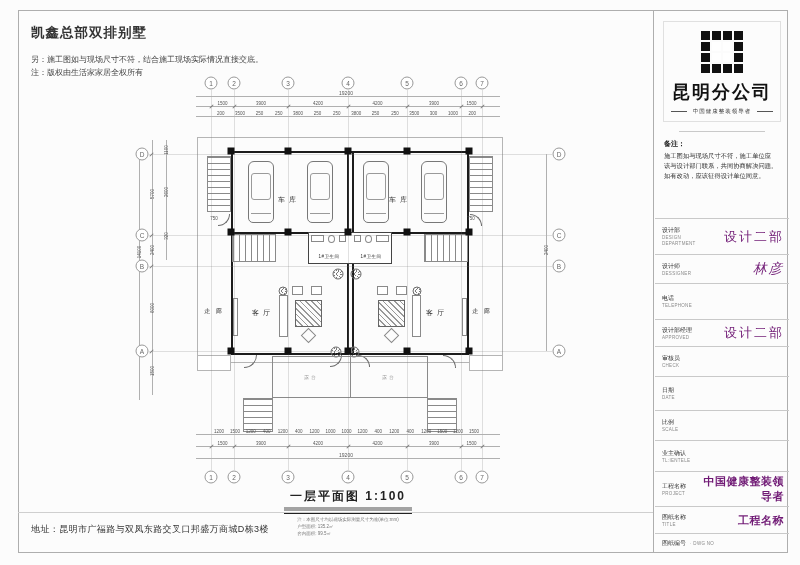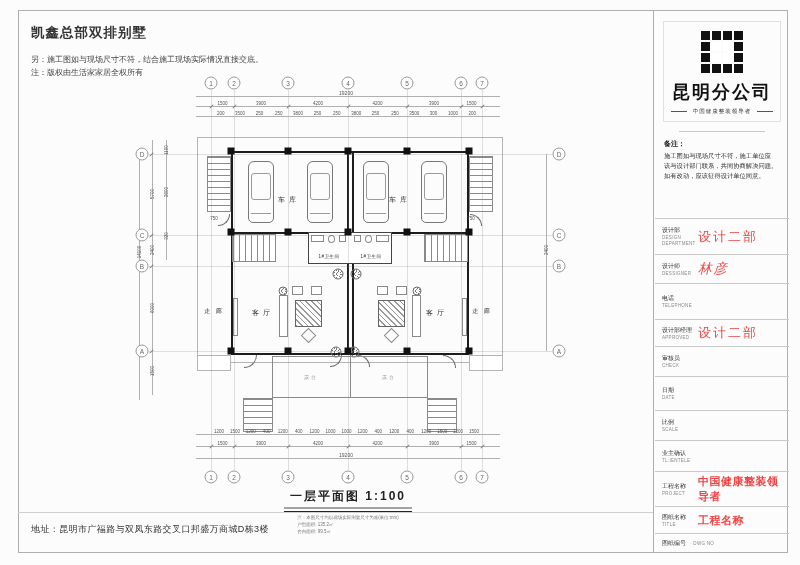--- a/index.html
+++ b/index.html
@@ -25,21 +25,21 @@
   .branch{text-align:center;font-size:11.5px;font-weight:bold;letter-spacing:3px;color:#222;margin-top:14px;}
   .branch-rule{width:86px;height:1px;background:#c9c9c9;margin:9px auto 0;}
   .remarks{margin:7px 9px 0 10px;}
   .remarks .rt{font-size:7px;font-weight:bold;margin-bottom:2px;}
   .remarks .rl{font-size:6.3px;color:#333;line-height:1.6;white-space:nowrap;}
   .tb-rows{position:absolute;left:1px;right:0;top:208px;bottom:1px;display:flex;flex-direction:column;}
   .tb-row{border-top:1px solid #c9c9c9;display:flex;align-items:center;padding:2px 5px 2px 7px;box-sizing:border-box;}
   .tb-label{width:36px;flex:0 0 36px;}
   .tb-zh{font-size:6px;color:#333;display:block;}
   .tb-en{font-size:4.5px;color:#8a8a8a;display:block;line-height:1.25;letter-spacing:.3px;}
-  .tb-val{flex:1;text-align:left;color:#ef4444;}
+  .tb-val{flex:1;text-align:right;color:#701a75;}
   .v-large{font-size:13px;letter-spacing:2px;}
   .v-script{font-family:"DejaVu Serif","Liberation Serif",serif;font-style:italic;font-size:13.5px;letter-spacing:2px;}
   .v-bold{font-size:11px;font-weight:bold;letter-spacing:.5px;}
   .tb-row.inline .tb-label{display:flex;width:auto;flex:1;align-items:baseline;gap:4px;}
   
   .plan{position:absolute;left:0;top:0;width:653px;height:565px;}
   .gl-v{position:absolute;width:1px;background:rgba(120,120,120,.22);}
   .gl-h{position:absolute;height:1px;background:rgba(120,120,120,.22);}
   .dimline{position:absolute;height:1px;background:#b0b0b0;}
   .dimline-v{position:absolute;width:1px;background:#b0b0b0;}
@@ -60,21 +60,21 @@
   .room-label{position:absolute;font-size:7px;color:#333;letter-spacing:4px;transform:translate(-50%,-50%);white-space:nowrap;}
   .small-label{font-size:4.5px;letter-spacing:.5px;color:#333;}
   .faint-label{font-size:5px;letter-spacing:2px;color:#999;}
   .hatch-sq{position:absolute;border:1px solid #666;background:repeating-linear-gradient(45deg,rgba(70,70,70,.55) 0 1px,transparent 1px 4px);box-sizing:border-box;}
   .diamond{position:absolute;border:1px solid #8a8a8a;transform:rotate(45deg);box-sizing:border-box;}
   .furn{position:absolute;border:1px solid #8a8a8a;background:#fff;box-sizing:border-box;}
   .terrace{position:absolute;border:1px solid #8a8a8a;background-image:radial-gradient(#9a9a9a 0.5px,transparent 0.6px);background-size:3.5px 3.5px;box-sizing:border-box;}
   .fan{position:absolute;border:1px solid #6a6a6a;border-radius:50%;background:repeating-conic-gradient(rgba(90,90,90,.8) 0 12deg,transparent 12deg 48deg);transform:translate(-50%,-50%);box-sizing:border-box;}
   .arc{position:absolute;border-top:1px solid #6a6a6a;border-left:1px solid #6a6a6a;border-top-left-radius:100%;box-sizing:border-box;}
   .plan-title{position:absolute;left:348px;top:486px;transform:translateX(-50%);text-align:center;}
-  .plan-title .t{display:inline-block;font-size:12px;font-weight:bold;letter-spacing:2px;color:#222;border-bottom:2px solid #a3a3a3;padding:0 6px 2px;}
+  .plan-title .t{display:inline-block;font-size:12px;font-weight:bold;letter-spacing:2px;color:#222;border-bottom:4px solid #a3a3a3;padding:0 6px 2px;}
   .plan-title .t2{width:100%;height:1px;background:#222;margin-top:2px;}
   .plan-title .notes{margin-top:3px;font-size:4.5px;color:#777;line-height:1.5;text-align:left;width:max-content;margin-left:auto;margin-right:auto;}
 </style>
 </head>
 <body>
 
 <div class="frame"></div>
 
 <div class="hdr">
   <div class="t">凯鑫总部双排别墅</div>

